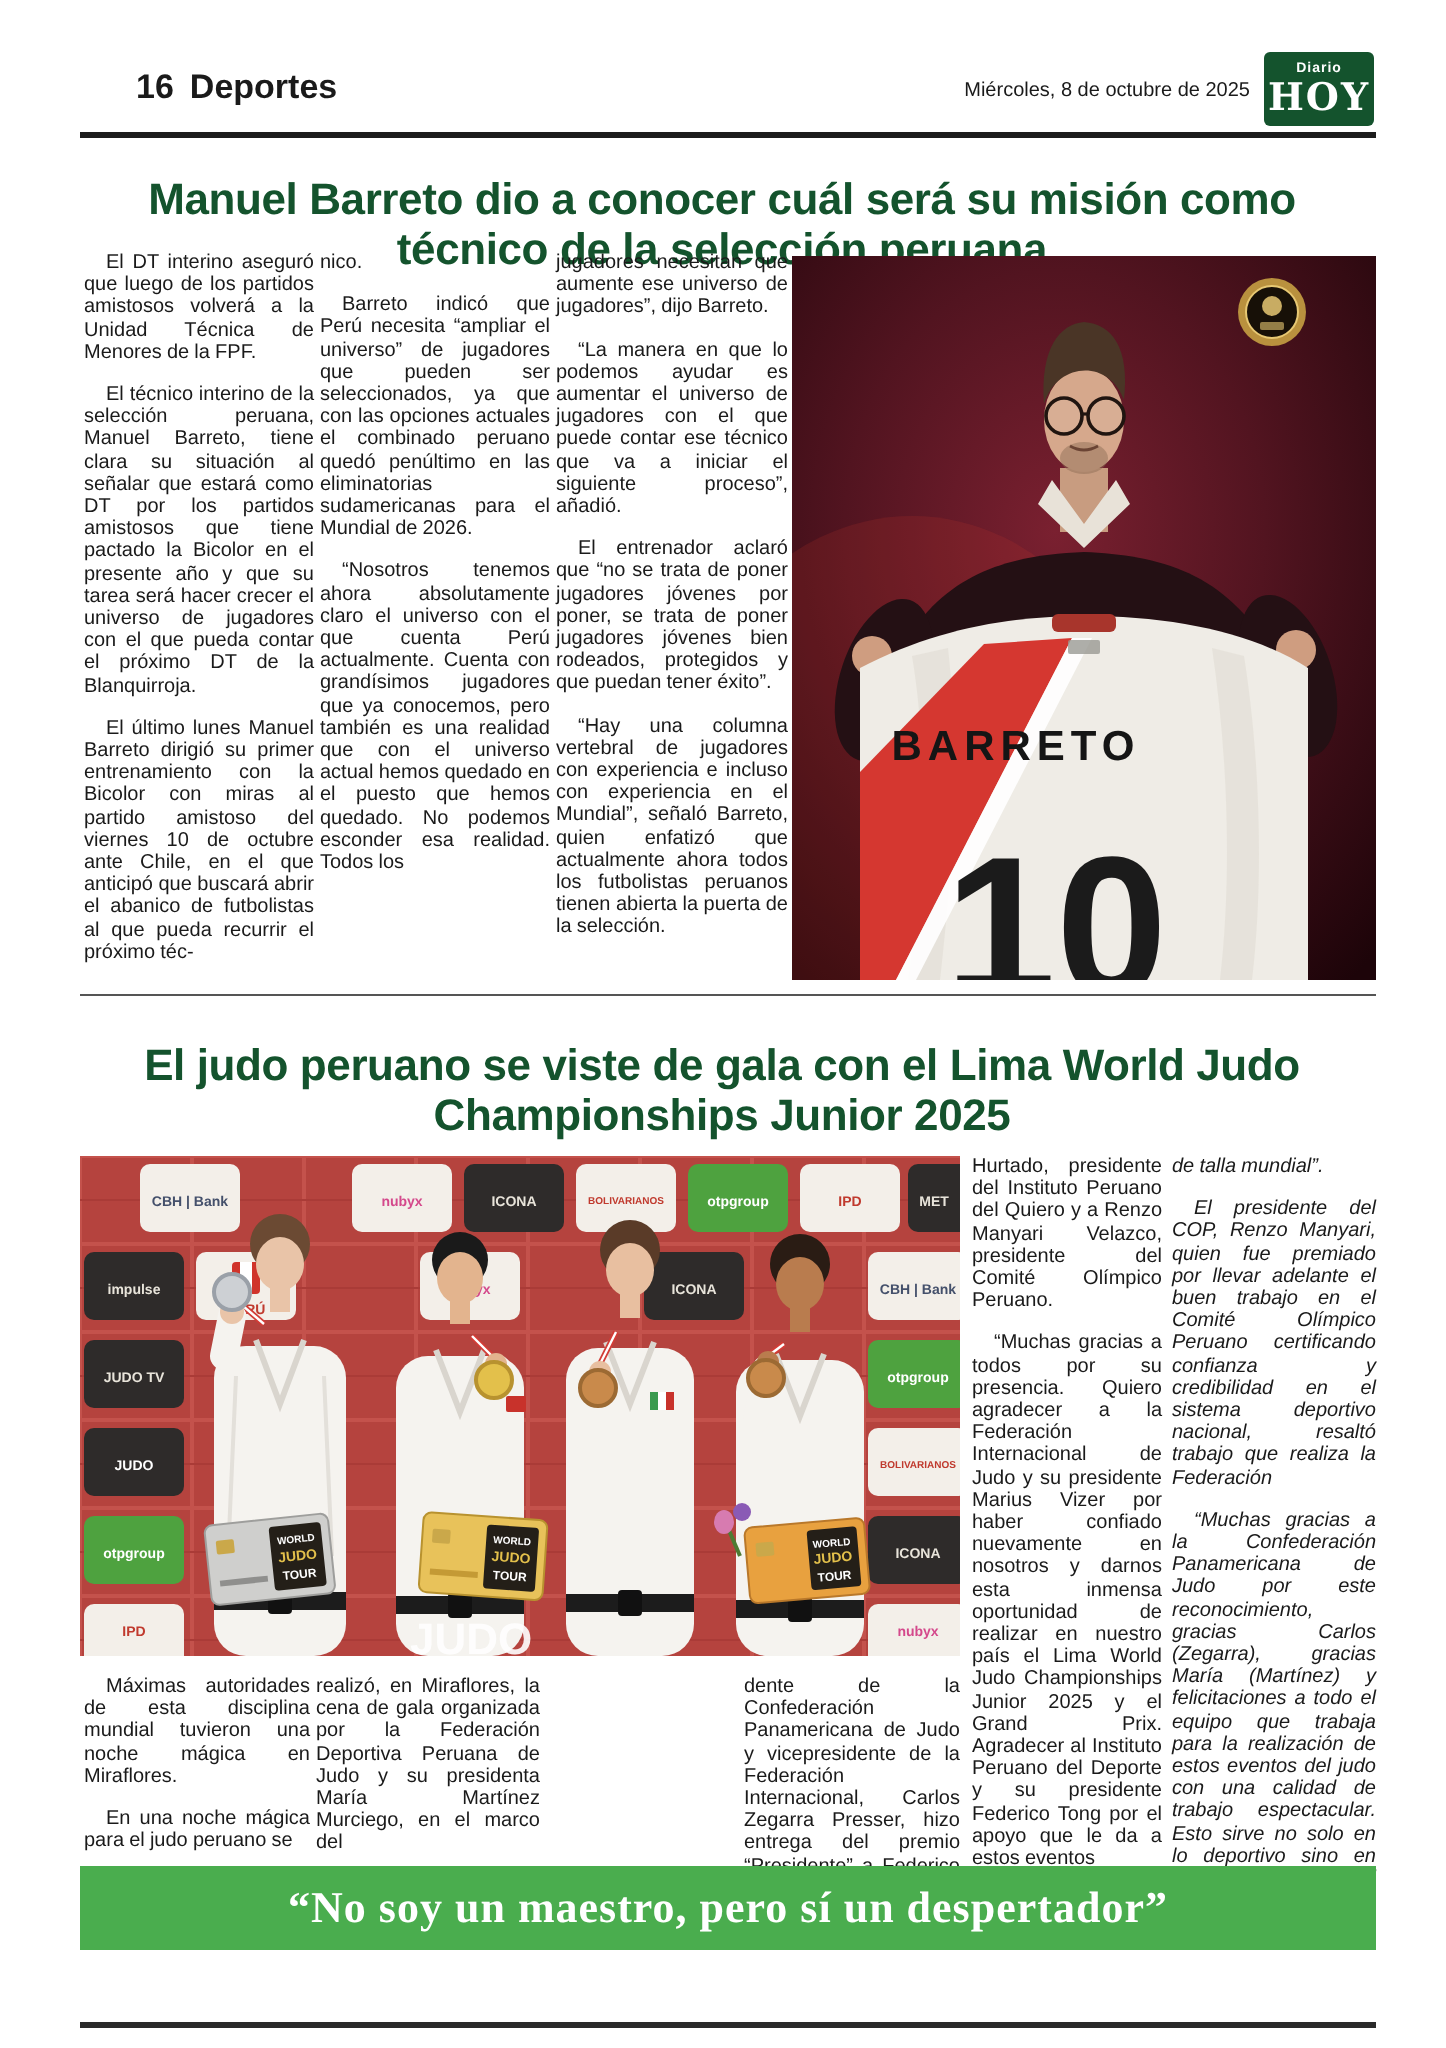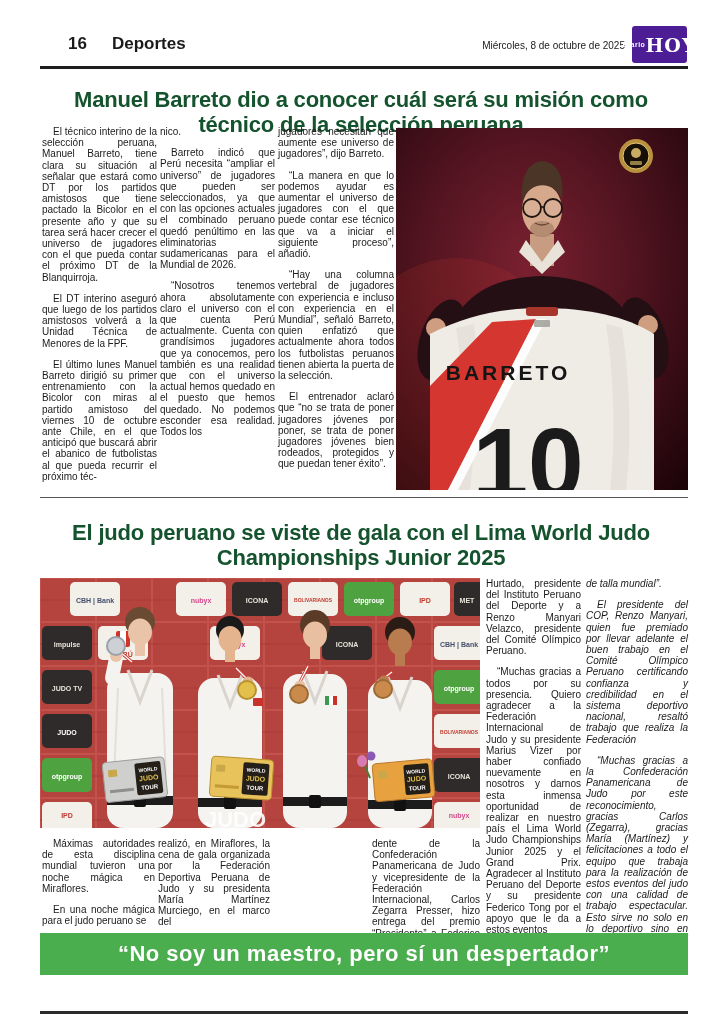--- a/index.html
+++ b/index.html
@@ -1,24 +1,24 @@
 <!DOCTYPE html>
 <html><head>
 <meta charset="utf-8">
 <style>
   html,body{margin:0;padding:0;background:#ffffff;}
   .page{position:relative;width:723px;height:1024px;background:#fff;overflow:hidden;
         font-family:"Liberation Sans",sans-serif;color:#1a1a1a;}
   .abs{position:absolute;}
 
   
-  .hdr-left{left:68px;top:34px;font-size:17px;font-weight:bold;display:flex;gap:25px;}
+  .hdr-left{left:68px;top:34px;font-size:17px;font-weight:bold;display:flex;gap:8px;}
   .hdr-date{top:40px;right:98px;font-size:10px;}
-  .masthead{left:632px;top:26px;width:55px;height:37px;background:#4c1d95;border-radius:3px;
-            display:flex;flex-direction:row;align-items:center;justify-content:center;color:#fff;}
+  .masthead{left:632px;top:26px;width:55px;height:37px;background:#14532d;border-radius:3px;
+            display:flex;flex-direction:column;align-items:center;justify-content:center;color:#fff;}
   .masthead .mt-top{font-size:7px;font-weight:bold;letter-spacing:.5px;line-height:8px;}
   .masthead .mt-name{font-family:"DejaVu Serif",serif;font-weight:bold;font-size:19px;line-height:20px;letter-spacing:1px;}
   .hdr-rule{left:40px;top:66px;width:648px;height:3px;background:#1d1d1d;}
 
   
   .headline{font-weight:bold;text-align:center;font-size:22px;line-height:25px;letter-spacing:-.2px;color:#14532d;}
   .h1pos{left:61px;top:72px;width:600px;}
   .h2pos{left:61px;top:505px;width:600px;}
 
   
@@ -29,21 +29,21 @@
 
   
   .photo{overflow:hidden;background:#000;}
   svg{display:block;}
   .tile-text{font:bold 7px "Liberation Sans",sans-serif;text-anchor:middle;}
   .tile-text.small{font-size:5px;}
   .card-word{font-family:"Liberation Sans",sans-serif;font-weight:bold;text-anchor:middle;}
 
   
   .quote{left:40px;top:933px;width:648px;height:42px;background:#4aad4e;color:#fff;
-         font-family:Liberation Sans, sans-serif;font-weight:bold;font-size:22px;
+         font-family:Liberation Serif, serif;font-weight:bold;font-size:22px;
          display:flex;align-items:center;justify-content:center;letter-spacing:.5px;}
   .bottom-rule{left:40px;top:1011px;width:648px;height:3px;background:#2a2a2a;}
 </style>
 </head>
 <body>
 
 <div class="page">
 
   <div class="abs hdr-left">
     <span>16</span>
@@ -52,34 +52,34 @@
   <div class="abs hdr-date">Miércoles, 8 de octubre de 2025</div>
   <div class="abs masthead">
     <span class="mt-top">Diario</span>
     <span class="mt-name">HOY</span>
   </div>
   <div class="abs hdr-rule"></div>
 
   <h1 class="abs headline h1pos">Manuel Barreto dio a conocer cuál será su misión como técnico de la selección peruana</h1>
 
   <div class="abs col" style="left:42px;top:126px;width:115px;">
+    <p>El DT interino aseguró que luego de los partidos amistosos volverá a la Unidad Técnica de Menores de la FPF.</p>
     <p>El técnico interino de la selección peruana, Manuel Barreto, tiene clara su situación al señalar que estará como DT por los partidos amistosos que tiene pactado la Bicolor en el presente año y que su tarea será hacer crecer el universo de jugadores con el que pueda contar el próximo DT de la Blanquirroja.</p>
-    <p>El DT interino aseguró que luego de los partidos amistosos volverá a la Unidad Técnica de Menores de la FPF.</p>
     <p>El último lunes Manuel Barreto dirigió su primer entrenamiento con la Bicolor con miras al partido amistoso del viernes 10 de octubre ante Chile, en el que anticipó que buscará abrir el abanico de futbolistas al que pueda recurrir el próximo téc-</p>
   </div>
   <div class="abs col" style="left:160px;top:126px;width:115px;">
     <p class="cont">nico.</p>
     <p>Barreto indicó que Perú necesita “ampliar el universo” de jugadores que pueden ser seleccionados, ya que con las opciones actuales el combinado peruano quedó penúltimo en las eliminatorias sudamericanas para el Mundial de 2026.</p>
     <p>“Nosotros tenemos ahora absolutamente claro el universo con el que cuenta Perú actualmente. Cuenta con grandísimos jugadores que ya conocemos, pero también es una realidad que con el universo actual hemos quedado en el puesto que hemos quedado. No podemos esconder esa realidad. Todos los</p>
   </div>
   <div class="abs col" style="left:278px;top:126px;width:116px;">
     <p class="cont">jugadores necesitan que aumente ese universo de jugadores”, dijo Barreto.</p>
     <p>“La manera en que lo podemos ayudar es aumentar el universo de jugadores con el que puede contar ese técnico que va a iniciar el siguiente proceso”, añadió.</p>
+    <p>El entrenador aclaró que “no se trata de poner jugadores jóvenes por poner, se trata de poner jugadores jóvenes bien rodeados, protegidos y que puedan tener éxito”.</p>
     <p>“Hay una columna vertebral de jugadores con experiencia e incluso con experiencia en el Mundial”, señaló Barreto, quien enfatizó que actualmente ahora todos los futbolistas peruanos tienen abierta la puerta de la selección.</p>
-    <p>El entrenador aclaró que “no se trata de poner jugadores jóvenes por poner, se trata de poner jugadores jóvenes bien rodeados, protegidos y que puedan tener éxito”.</p>
   </div>
 
   <div class="abs photo" style="left:396px;top:128px;width:292px;height:362px;">
     <svg width="292" height="362" viewBox="0 0 292 362">
       <defs>
         <radialGradient id="bgGrad" cx="45%" cy="38%" r="80%">
           <stop offset="0%" stop-color="#7a2030"></stop>
           <stop offset="45%" stop-color="#521420"></stop>
           <stop offset="100%" stop-color="#1d0409"></stop>
         </radialGradient>
@@ -333,21 +333,21 @@
         <text class="card-word" x="43" y="13" font-size="5" fill="#ffffff">WORLD</text>
         <text class="card-word" x="43" y="21" font-size="7" fill="#e3c04b">JUDO</text>
         <text class="card-word" x="43" y="30" font-size="6" fill="#ffffff">TOUR</text>
       </g>
 
       <text x="165" y="249" font-family="Liberation Sans, sans-serif" font-weight="bold" font-size="22" fill="#ffffff" opacity="0.9">JUDO</text>
     </svg>
   </div>
 
   <div class="abs col" style="left:486px;top:578px;width:95px;">
-    <p class="cont">Hurtado, presidente del Instituto Peruano del Deporte y a Renzo Manyari Velazco, presidente del Comité Olímpico Peruano.</p>
+    <p class="cont">Hurtado, presidente del Instituto Peruano del Quiero y a Renzo Manyari Velazco, presidente del Comité Olímpico Peruano.</p>
     <p>“Muchas gracias a todos por su presencia. Quiero agradecer a la Federación Internacional de Judo y su presidente Marius Vizer por haber confiado nuevamente en nosotros y darnos esta inmensa oportunidad de realizar en nuestro país el Lima World Judo Championships Junior 2025 y el Grand Prix. Agradecer al Instituto Peruano del Deporte y su presidente Federico Tong por el apoyo que le da a estos eventos</p>
   </div>
   <div class="abs col" style="left:586px;top:578px;width:102px;font-style:italic;">
     <p class="cont">de talla mundial”.</p>
     <p>El presidente del COP, Renzo Manyari, quien fue premiado por llevar adelante el buen trabajo en el Comité Olímpico Peruano certificando confianza y credibilidad en el sistema deportivo nacional, resaltó trabajo que realiza la Federación</p>
     <p>“Muchas gracias a la Confederación Panamericana de Judo por este reconocimiento, gracias Carlos (Zegarra), gracias María (Martínez) y felicitaciones a todo el equipo que trabaja para la realización de estos eventos del judo con una calidad de trabajo espectacular. Esto sirve no solo en lo deportivo sino en toda la fuerza laboral en la realización de grandes eventos”.</p>
   </div>
 
   <div class="abs col" style="left:42px;top:838px;width:113px;">
     <p>Máximas autoridades de esta disciplina mundial tuvieron una noche mágica en Miraflores.</p>

